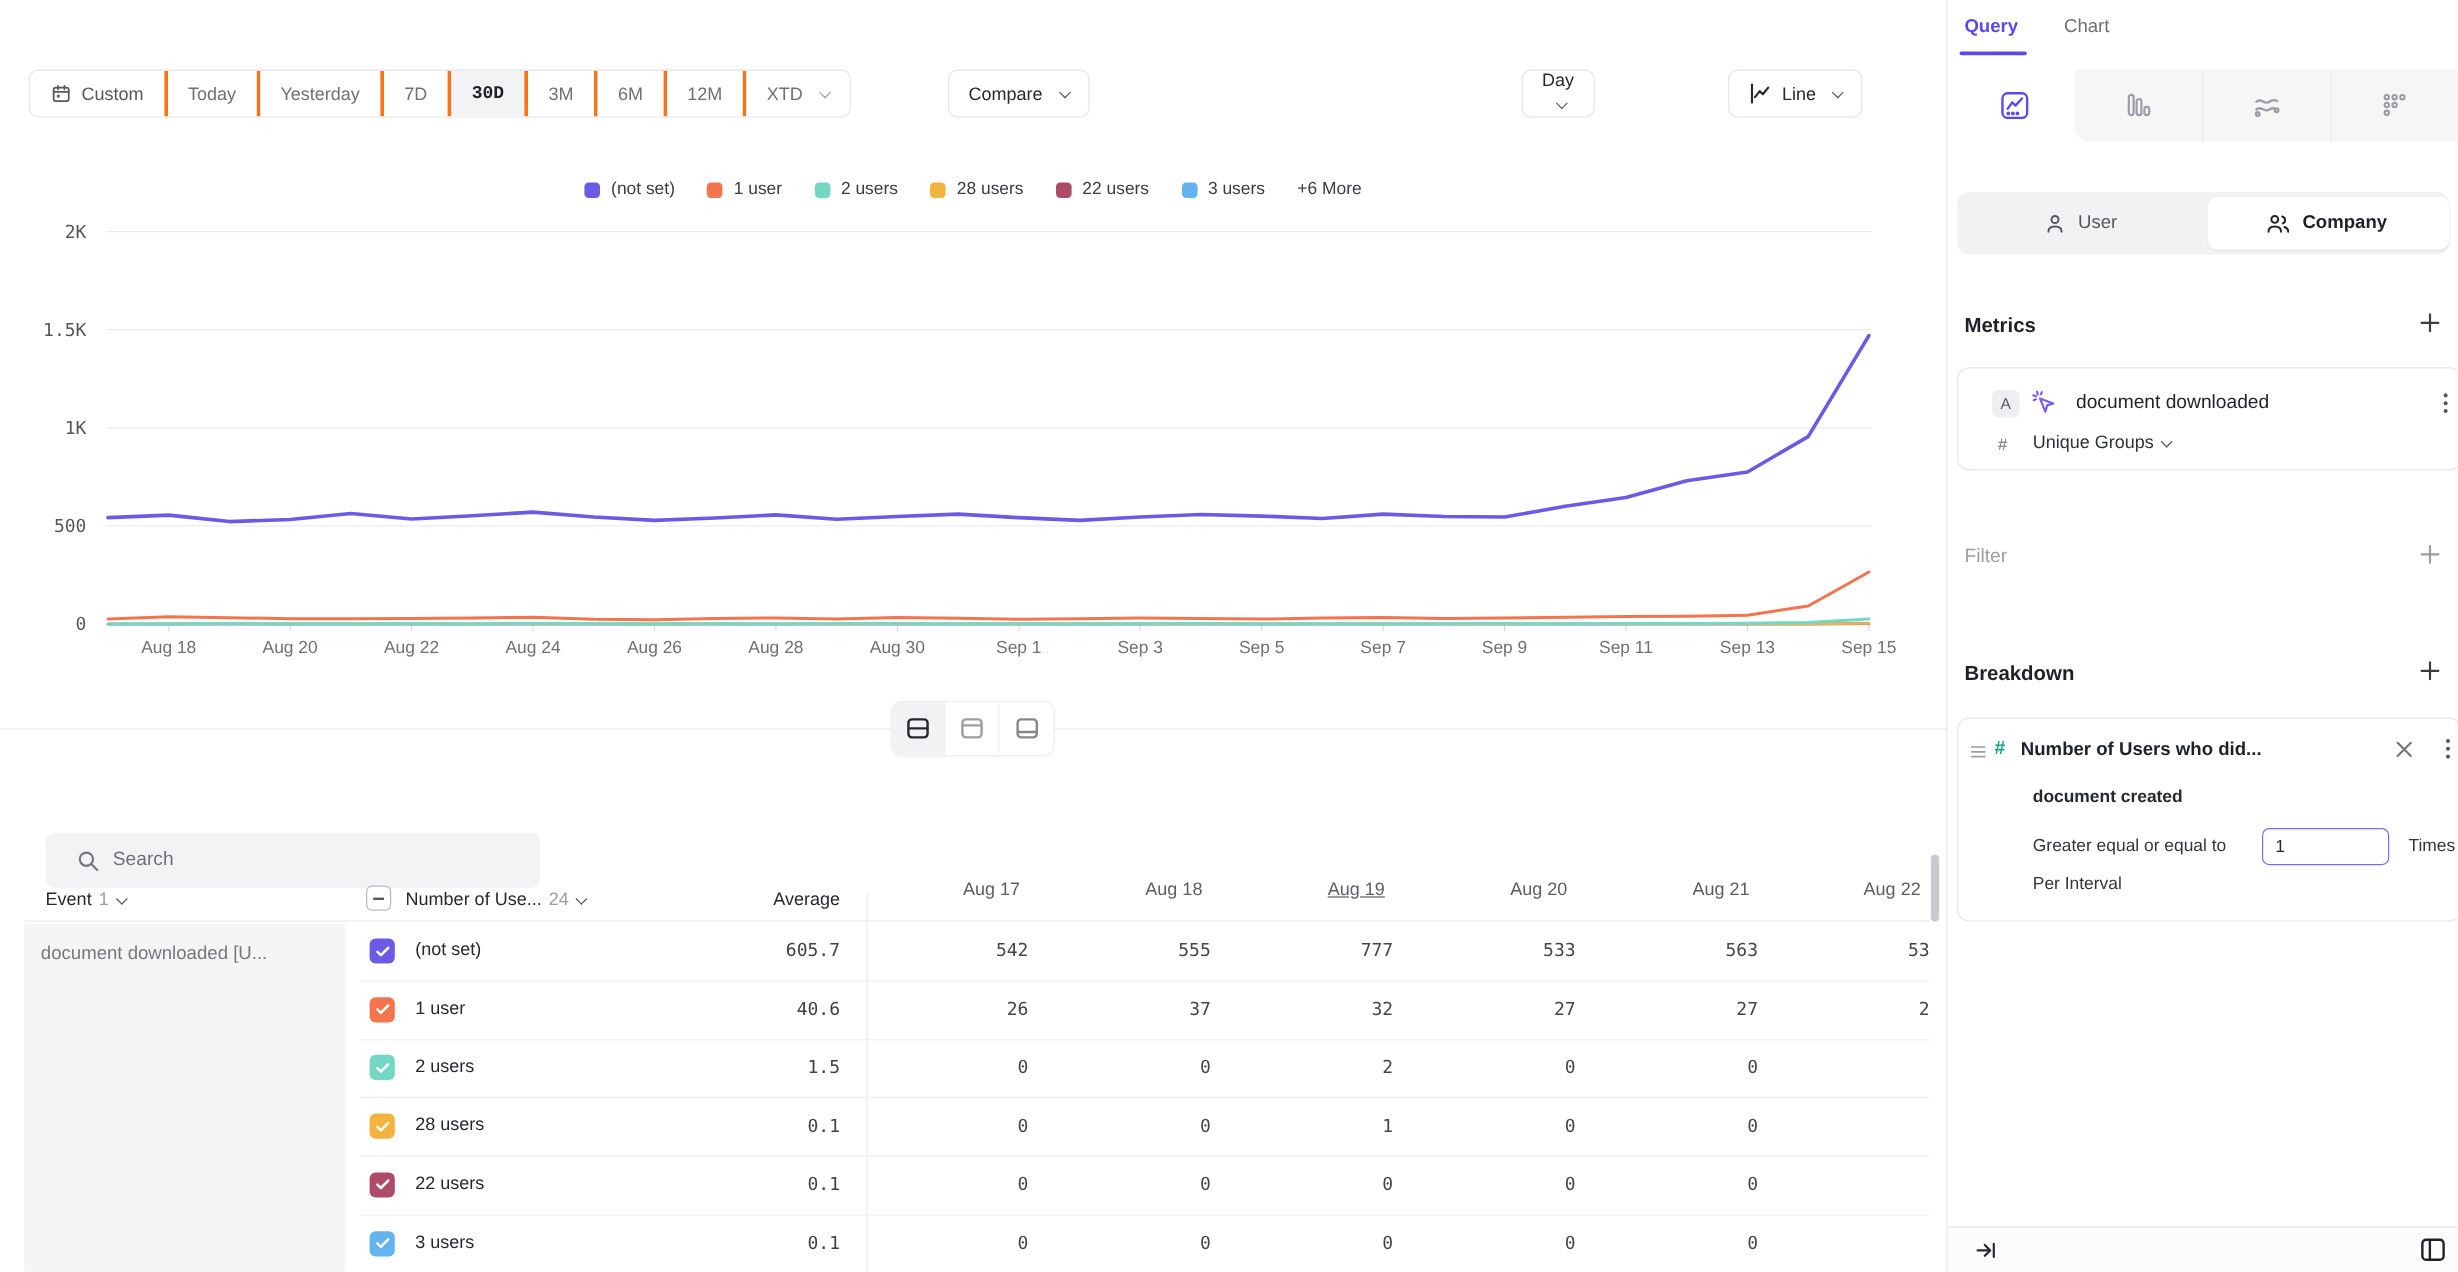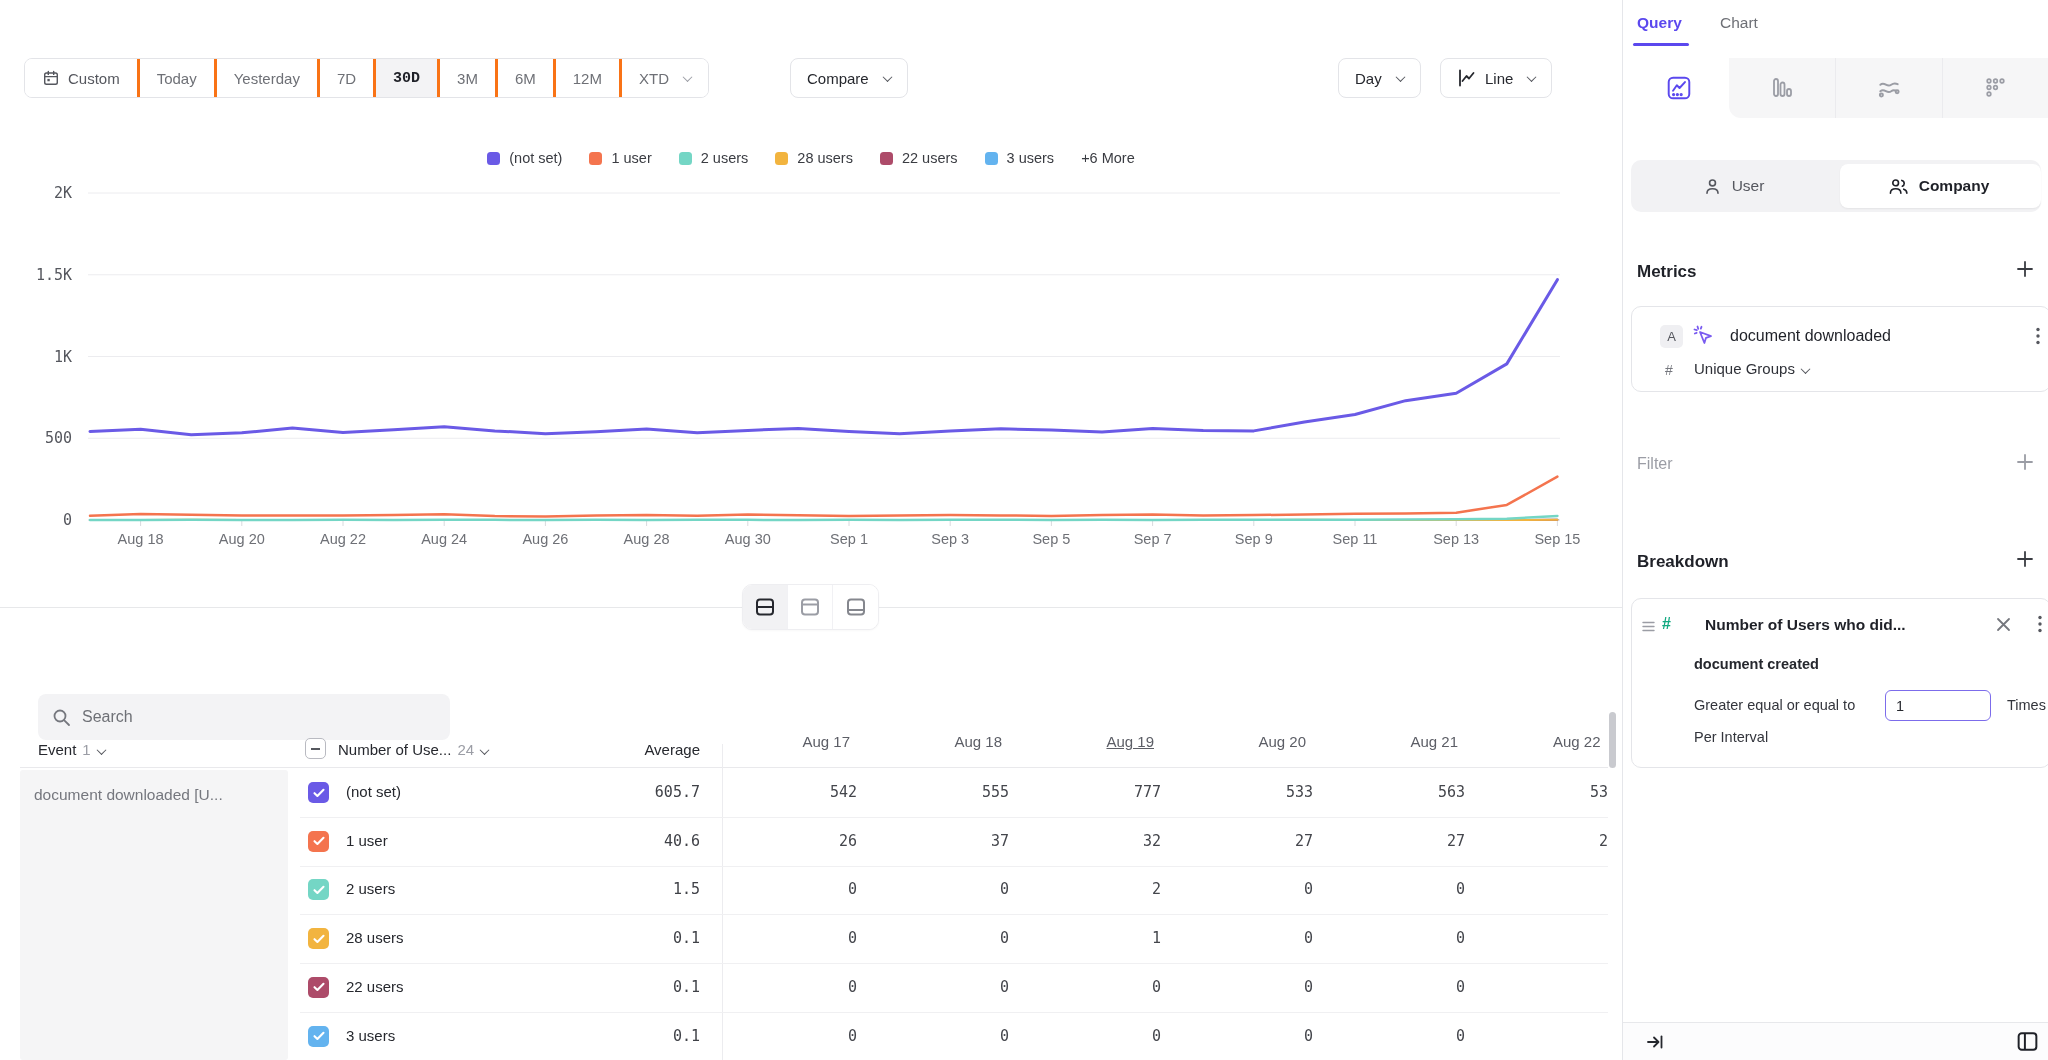--- a/index.html
+++ b/index.html
@@ -39,21 +39,21 @@
   #hdiv { position:absolute; left:0; top:607px; width:1622px; border-top:1px solid #E7E8EA; }
   #layout-group { position:absolute; left:742px; top:584px; height:46px; display:flex; background:#fff;
     border:1px solid #EEEEF1; border-radius:10px; overflow:hidden; box-shadow:0 1px 2px rgba(0,0,0,.03); }
   .lay-btn { width:45px; height:44px; display:flex; align-items:center; justify-content:center;
     border-right:1px solid #F1F1F4; cursor:pointer; background:#fff; }
   .lay-btn:last-child { border-right:none; }
   .lay-btn.active { background:#F2F2F4; }
 
   
   #search-bar { position:absolute; left:38px; top:694px; width:412px; height:46px; background:#F3F3F5;
-    border-radius:8px; display:flex; align-items:center; padding:0 14px; gap:11px; }
+    border-radius:8px; display:flex; align-items:center; padding:0 14px; gap:11px;justify-content:center; }
   #search-bar input { border:none; outline:none; background:transparent; font-size:16px; color:#26282E;
     font-family:"Liberation Sans", sans-serif; width:330px; }
   #search-bar input::placeholder { color:#6E7076; }
 
   
   .th { position:absolute; top:741px; font-size:15px; color:#26282E; }
   .th .cnt { color:#9B9DA5; margin-left:6px; }
   .th .chev { color:#55575E; }
   .minus-box { position:absolute; left:305px; top:738px; width:21px; height:21px; border:1.5px solid #B9BAC1;
     border-radius:5px; background:#fff; display:flex; align-items:center; justify-content:center; cursor:pointer; }
@@ -100,21 +100,21 @@
   #metric-card { top:306px; height:86px; }
   .a-badge { position:absolute; left:28px; top:18px; width:23px; height:23px; background:#EFEFF2; border-radius:5px;
     font-size:13px; color:#55575E; display:flex; align-items:center; justify-content:center; }
   #metric-name { position:absolute; left:98px; top:20px; font-size:16px; font-weight:500; color:#1F2128; cursor:pointer; }
   #metric-row2 { position:absolute; left:33px; top:55px; font-size:14px; color:#75777E; }
   #measure { position:absolute; left:62px; top:53px; font-size:15px; color:#2F3138; cursor:pointer; }
   .kebab { position:absolute; cursor:pointer; }
 
   #breakdown-card { top:598px; height:170px; }
   #bd-hash { position:absolute; left:30px; top:16px; font-size:16px; font-weight:700; }
-  #bd-title { position:absolute; left:73px; top:17px; font-size:15.5px; font-weight:700; color:#1F2128; }
+  #bd-title { position:absolute; left:52px; top:17px; font-size:15.5px; font-weight:700; color:#1F2128; }
   #bd-event { position:absolute; left:62px; top:57px; font-size:14.5px; font-weight:700; color:#26282E; }
   #bd-cond { position:absolute; left:62px; top:98px; font-size:14.5px; color:#33353C; }
   #bd-input { position:absolute; left:253px; top:91px; width:106px; height:31px; border:1.5px solid #7C6CEB;
     border-radius:6px; font-size:14.5px; color:#26282E; padding:0 10px; outline:none; font-family:"Liberation Sans",sans-serif; }
   #bd-times { position:absolute; left:375px; top:98px; font-size:14.5px; color:#33353C; }
   #bd-per { position:absolute; left:62px; top:130px; font-size:14.5px; color:#33353C; }
 
   #pfooter { position:absolute; left:0; bottom:0; width:426px; height:38px; border-top:1px solid #E7E8EB; background:#FCFCFD; }
 </style>
 </head>
@@ -158,21 +158,21 @@
         <span>XTD</span>
         <span class="chev" style="color: rgb(155, 157, 165);"></span>
       </div>
     </div>
 
   <button class="toolbtn" style="left:790px;">
     <span>Compare</span>
     <span class="chev" style="color:#55575E"></span>
   </button>
 
-  <button class="toolbtn" style="left:1338px;">
+  <button class="toolbtn" style="left:1268px;flex-direction:column;">
     <span>Day</span>
     <span class="chev" style="color:#55575E"></span>
   </button>
 
   <button class="toolbtn" style="left:1440px;">
     <span>
       <svg width="20" height="20" viewBox="0 0 20 20" fill="none" stroke="#26282E" stroke-width="1.8" stroke-linecap="round" stroke-linejoin="round">
         <path d="M3,2.5 V17.5"></path>
           <path d="M5.5,13 l4,-5 2.5,2.5 4.5,-5.5"></path>
       </svg>

